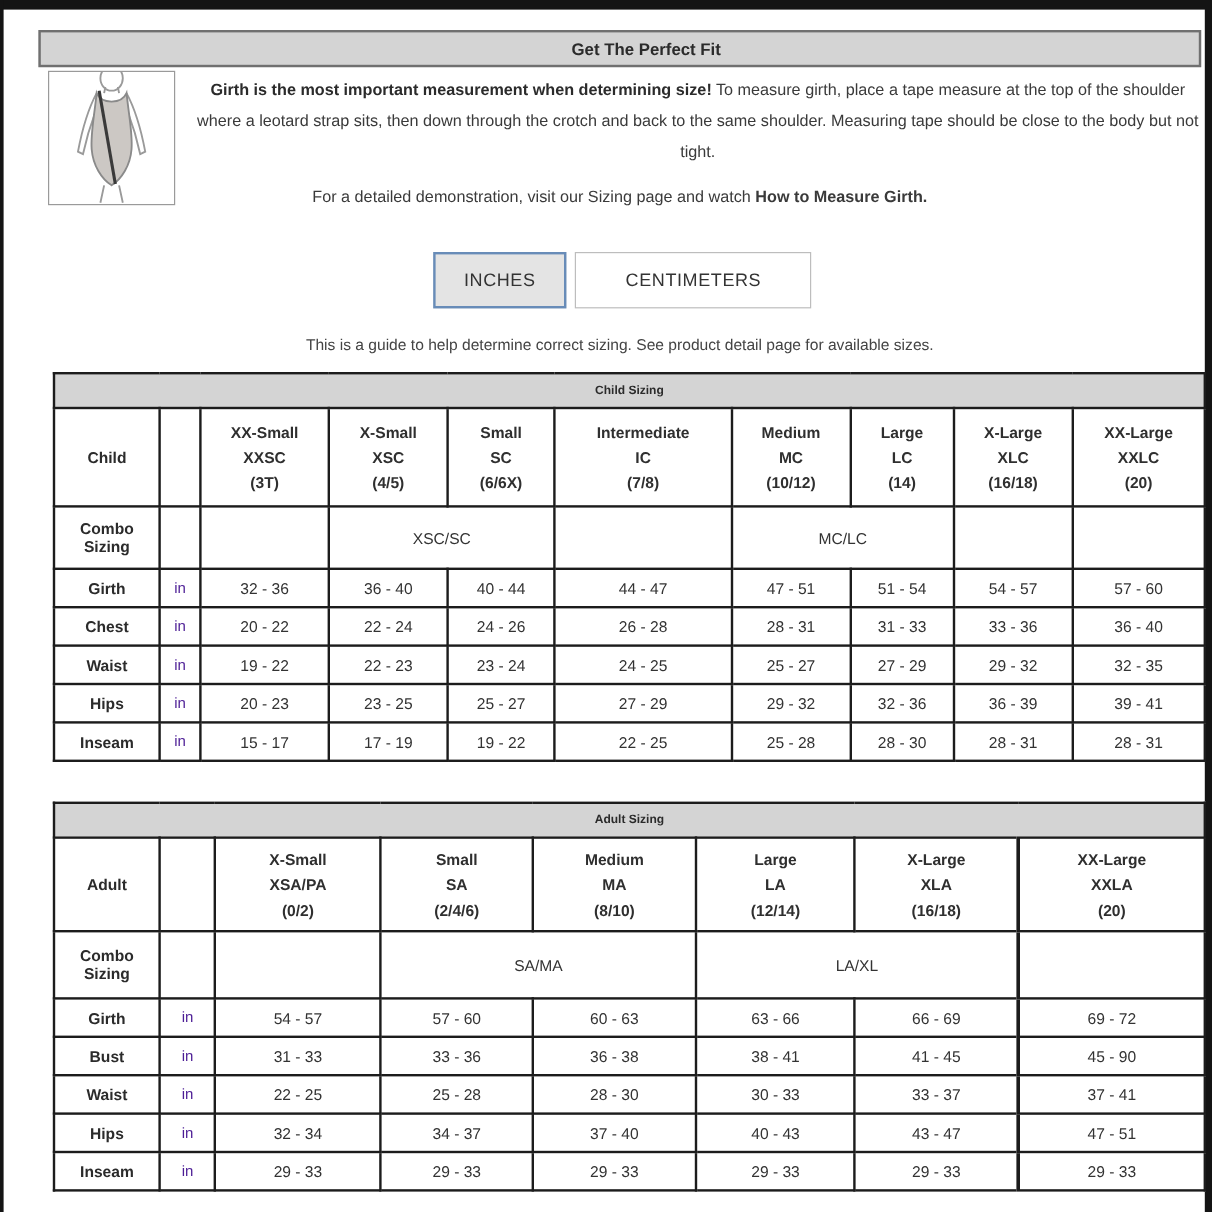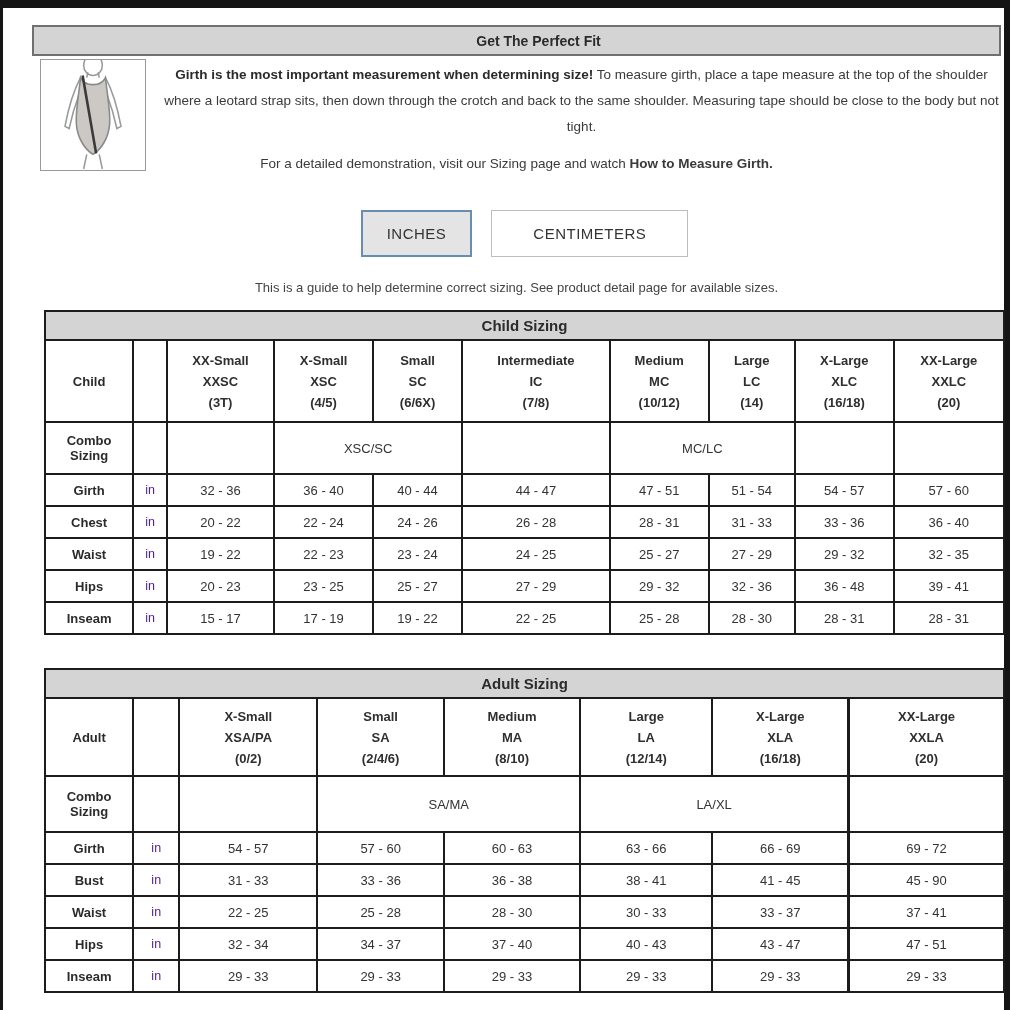--- a/index.html
+++ b/index.html
@@ -30,40 +30,40 @@
   .demo-line{
     position:absolute;left:32px;top:156px;width:969px;
     text-align:center;font-size:13.5px;color:#3a3a3a;
   }
   .btn-row{
     position:absolute;left:32px;top:210px;width:973px;
     display:flex;justify-content:center;gap:7px;
   }
   .btn{
     box-sizing:border-box;height:47px;display:flex;align-items:center;justify-content:center;
-    font-family:"Liberation Sans", sans-serif;font-size:15px;color:#333;cursor:pointer;letter-spacing:0.5px;margin-left:12px;
+    font-family:"Liberation Sans", sans-serif;font-size:15px;color:#333;cursor:pointer;letter-spacing:0.5px;
   }
   .btn-inches{background:#e4e4e4;border:2px solid #688cb8;padding:0 24px;}
   .btn-cm{background:#ffffff;border:1px solid #bdbdbd;padding:0 41px;}
   .note-line{
     position:absolute;left:32px;top:280px;width:969px;
     text-align:center;font-size:13px;color:#444;
   }
 
   table.size-table{
     position:absolute;left:44px;width:961px;table-layout:fixed;
     border-collapse:collapse;background:#fff;
   }
   .child-table{top:310px;}
   .adult-table{top:668px;}
   .size-table td{
     border:2px solid #1c1c1c;text-align:center;vertical-align:middle;
     font-size:13px;color:#333;padding:0;overflow:hidden;
   }
-  .title-row td{background:#d4d4d4;font-weight:bold;font-size:15px;color:#2b2b2b;height:27px;}
+  .title-row td{background:#d4d4d4;font-weight:bold;font-size:10px;color:#2b2b2b;height:27px;}
   .head-row td{font-weight:bold;line-height:21px;color:#2f2f2f;}
   .child-table .head-row td{height:80px;}
   .adult-table .head-row td{height:76px;}
   .combo-row td{height:50px;}
   .adult-table .combo-row td{height:54px;}
   .data-row td{height:30px;}
   td.lbl{font-weight:bold;color:#2b2b2b;border-radius:7px;}
   td.unit{font-weight:normal;font-size:12.5px;color:#4c1d95;}
   .adult-table td.thick{border-left:3px solid #1c1c1c;}
 </style>
@@ -214,21 +214,21 @@
   </tr>
   <tr class="data-row">
     <td class="lbl">Hips</td>
     <td class="unit">in</td>
     <td>20 - 23</td>
     <td>23 - 25</td>
     <td>25 - 27</td>
     <td>27 - 29</td>
     <td>29 - 32</td>
     <td>32 - 36</td>
-    <td>36 - 48</td>
+    <td>36 - 39</td>
     <td>39 - 41</td>
   </tr>
   <tr class="data-row">
     <td class="lbl">Inseam</td>
     <td class="unit">in</td>
     <td>15 - 17</td>
     <td>17 - 19</td>
     <td>19 - 22</td>
     <td>22 - 25</td>
     <td>25 - 28</td>

